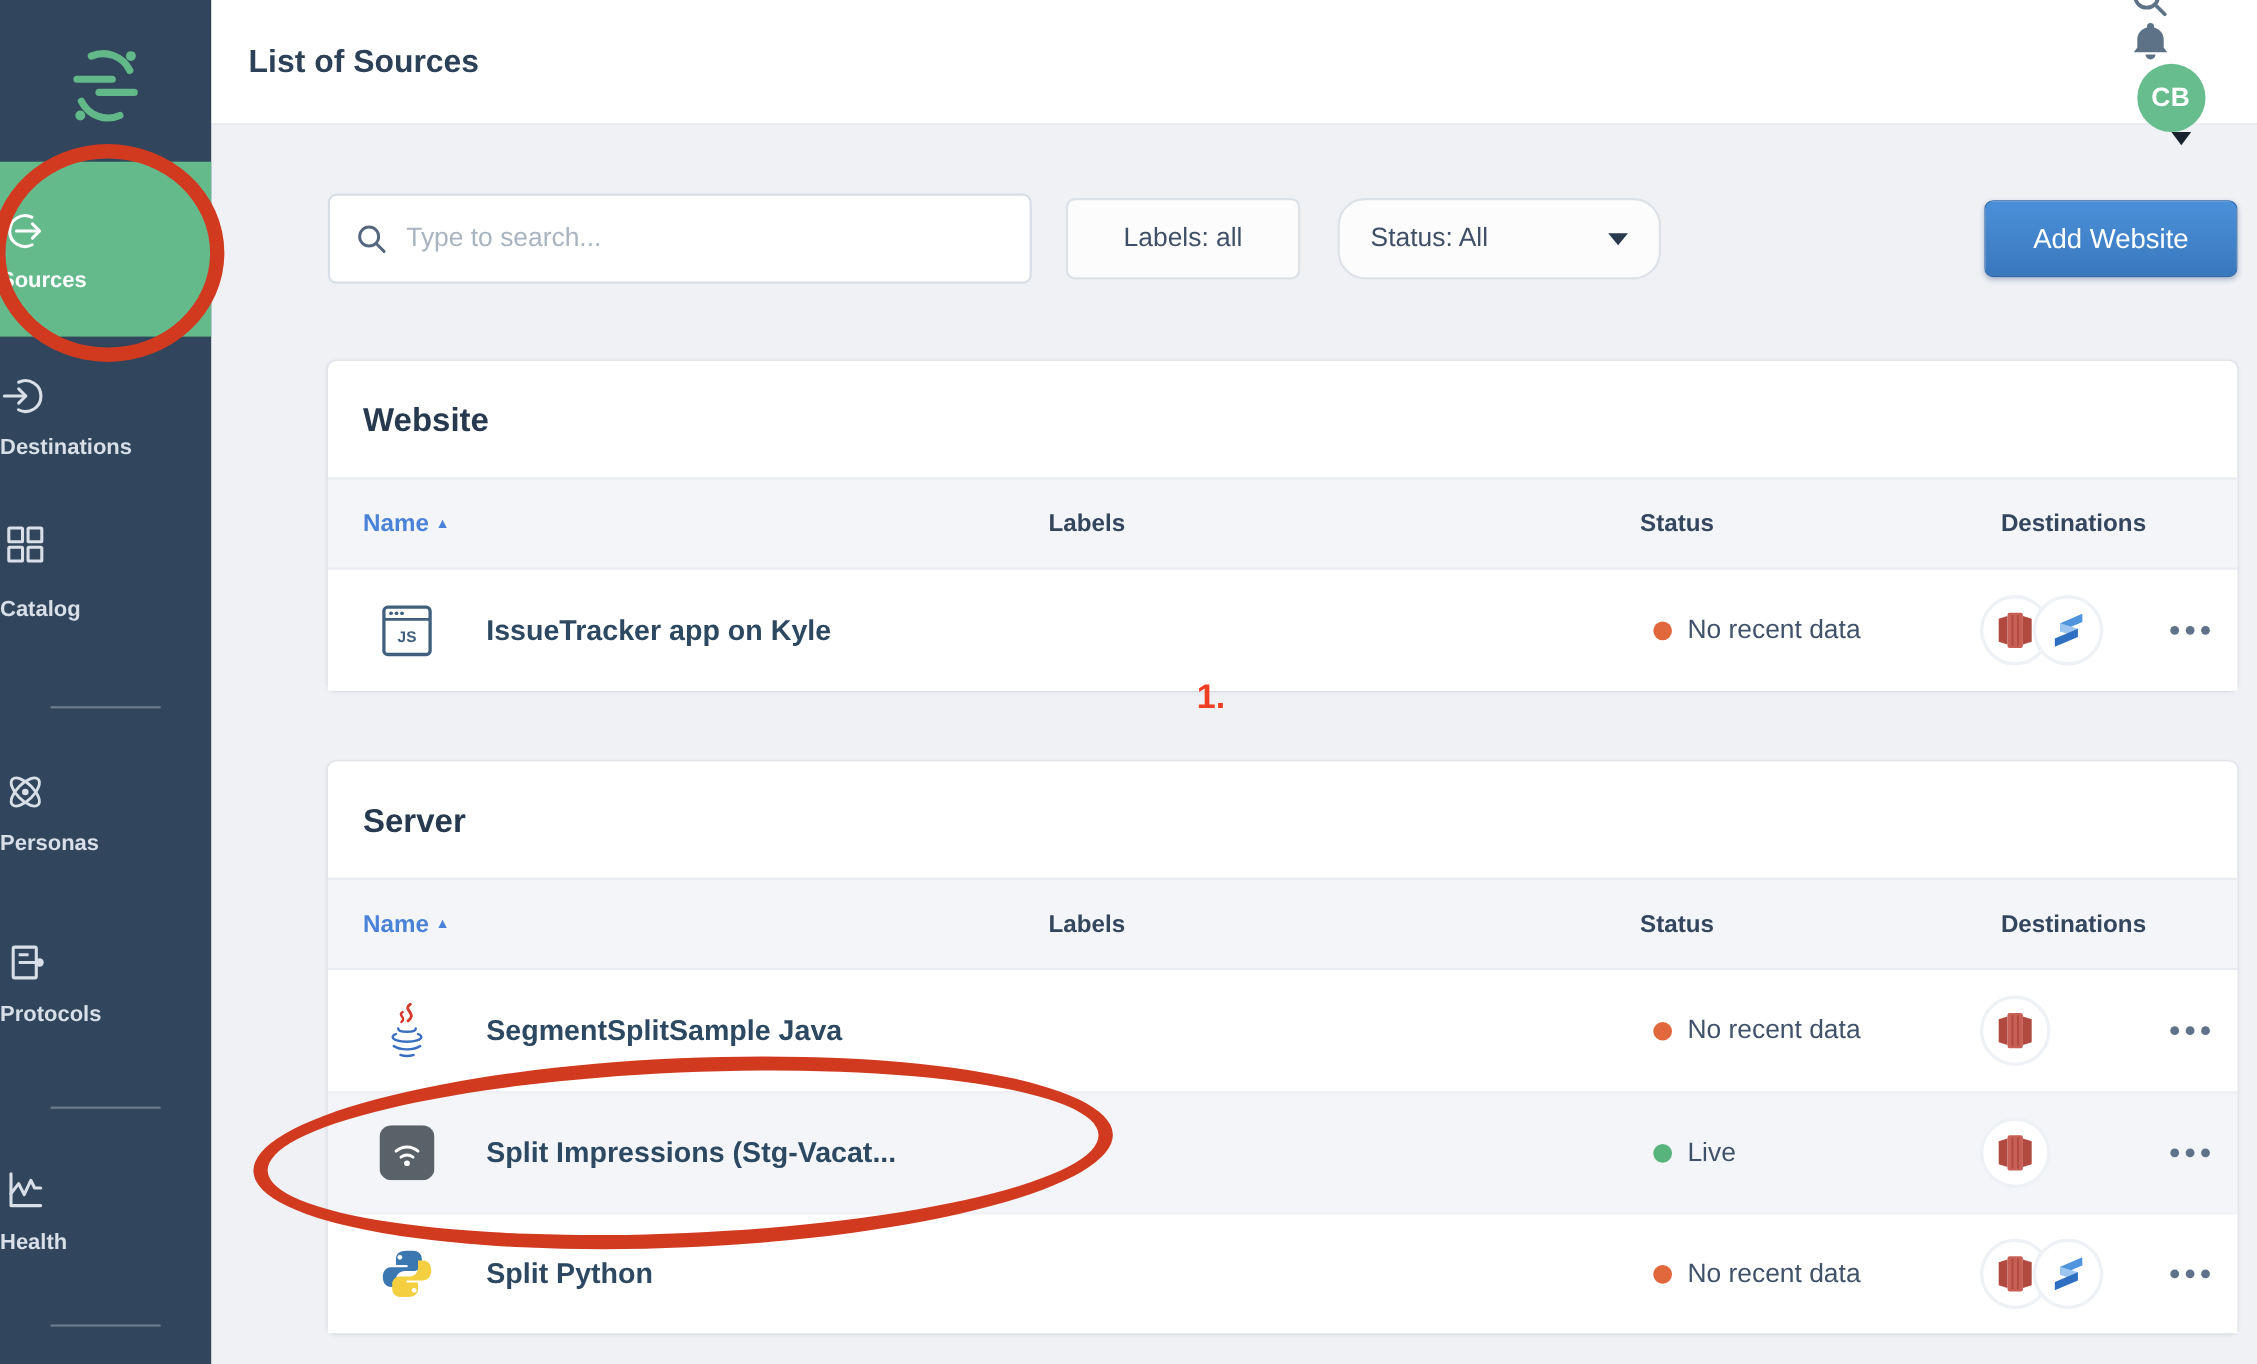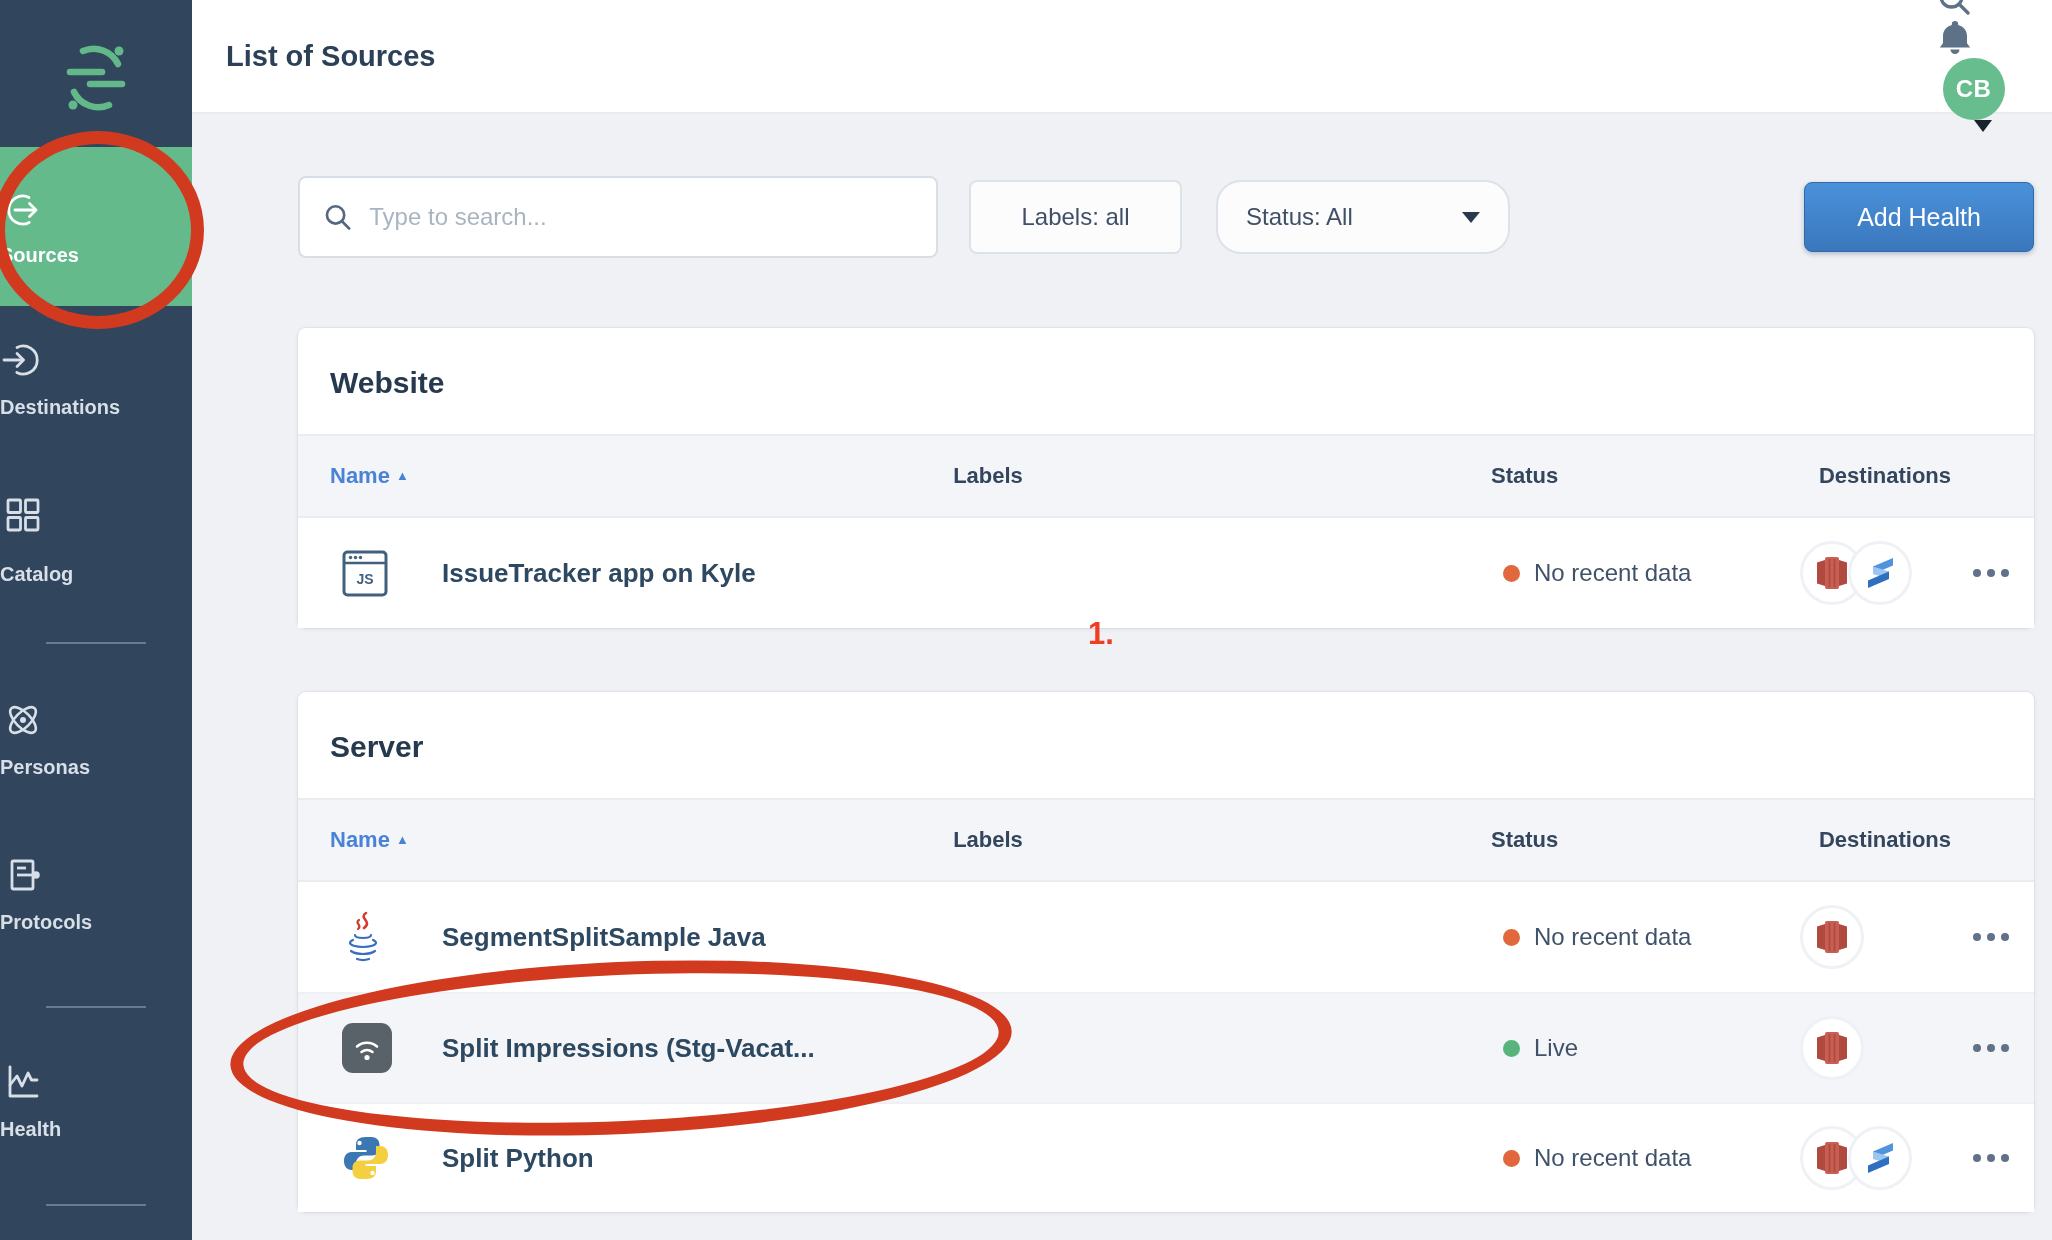--- a/index.html
+++ b/index.html
@@ -8,21 +8,21 @@
   .page { position:relative; width:2052px; height:1240px; overflow:hidden; background:#eff1f5; }
 
   
   .sidebar { position:absolute; left:0; top:0; width:192px; height:1240px; background:#31465c; z-index:5; }
   .logo { position:absolute; left:56px; top:38px; width:80px; height:80px; }
   .nav-item { position:absolute; left:0; width:192px; display:flex; flex-direction:column; align-items:flex-start; gap:13px;
               color:#d8dfe8; font-size:20px; font-weight:600; cursor:pointer; }
   .nav-item .icon { width:46px; height:46px; display:block; }
   .nav-sources { top:147px; height:159px; justify-content:center; gap:11px; background:#65ba8c; color:#ffffff; }
   .nav-destinations { top:337px; }
-  .nav-catalog { top:492px;gap:25px; }
+  .nav-catalog { top:472px;gap:25px; }
   .nav-personas { top:697px; }
   .nav-protocols { top:852px; }
   .nav-health { top:1059px; }
   .side-divider { position:absolute; left:46px; width:100px; height:2px; background:rgba(216,224,233,0.35); }
   .div-1 { top:642px; } .div-2 { top:1006px; } .div-3 { top:1204px; }
 
   
   .topbar { position:absolute; left:192px; top:0; width:1860px; height:114px; background:#ffffff;
             border-bottom:2px solid #e9ebee; display:flex; align-items:center; padding:0 21px 0 34px; z-index:4; }
   .topbar-title { font-size:29px; font-weight:700; color:#2c4157; }
@@ -63,21 +63,21 @@
   .thead div { position:absolute; top:50%; transform:translateY(-50%); font-size:22px; font-weight:700; color:#33465d; }
   .h-name { left:32px; color:#4a82d8 !important; cursor:pointer; }
   .h-name .sort-arrow { font-size:13px; vertical-align:3px; margin-left:6px; }
   .h-labels { left:520px; width:340px; text-align:center; }
   .h-status { left:1193px; }
   .h-dest { left:1502px; width:170px; text-align:center; }
 
   .row { position:relative; height:110px; background:#fff; cursor:pointer; }
   .row + .row { border-top:2px solid #eef0f3; }
   .row.highlighted { background:#f3f5f8; }
-  .c-icon { position:absolute; left:44px; top:50%; transform:translateY(-50%); width:56px; display:flex; }
+  .c-icon { position:absolute; left:44px; top:50%; transform:translateY(-50%); width:56px; display:flex; justify-content:center; }
   .c-name { position:absolute; left:144px; top:50%; transform:translateY(-50%); font-size:26px; font-weight:700; color:#2d4961; white-space:nowrap; }
   .c-status { position:absolute; left:1205px; top:50%; transform:translateY(-50%); display:flex; align-items:center; gap:14px;
               font-size:24px; color:#40526a; }
   .dot { width:17px; height:17px; border-radius:50%; }
   .c-dest { position:absolute; left:1502px; top:50%; transform:translateY(-50%); display:flex; }
   .dest-circle { width:64px; height:64px; border-radius:50%; background:#fff; border:3px solid #eef1f5;
                  display:flex; align-items:center; justify-content:center; }
   .dest-circle + .dest-circle { margin-left:-16px; }
   .c-menu { position:absolute; left:1660px; width:66px; top:50%; transform:translateY(-50%);
             display:flex; justify-content:center; gap:6px; padding:10px 0; cursor:pointer; }
@@ -197,21 +197,21 @@
           <circle cx="16.5" cy="16.5" r="10.5" stroke="#54677e" stroke-width="3.2"></circle>
           <path d="M24.5 24.5l8.5 8.5" stroke="#54677e" stroke-width="3.2" stroke-linecap="round"></path>
         </svg>
         <input type="text" placeholder="Type to search..." style="">
       </div>
       <button class="btn-filter btn-labels">Labels: all</button>
       <button class="btn-filter btn-status">
         <span>Status: All</span>
         <span class="caret-sm"></span>
       </button>
-      <button class="btn-primary">Add Health</button>
+      <button class="btn-primary">Add Website</button>
     </div>
 
     <div id="sections">
         <section class="card card-website">
           <div class="card-title">Website</div>
           <div class="thead">
             <div class="h-name"><span>Name</span><span class="sort-arrow">▲</span></div>
             <div class="h-labels">Labels</div>
             <div class="h-status">Status</div>
             <div class="h-dest">Destinations</div>

